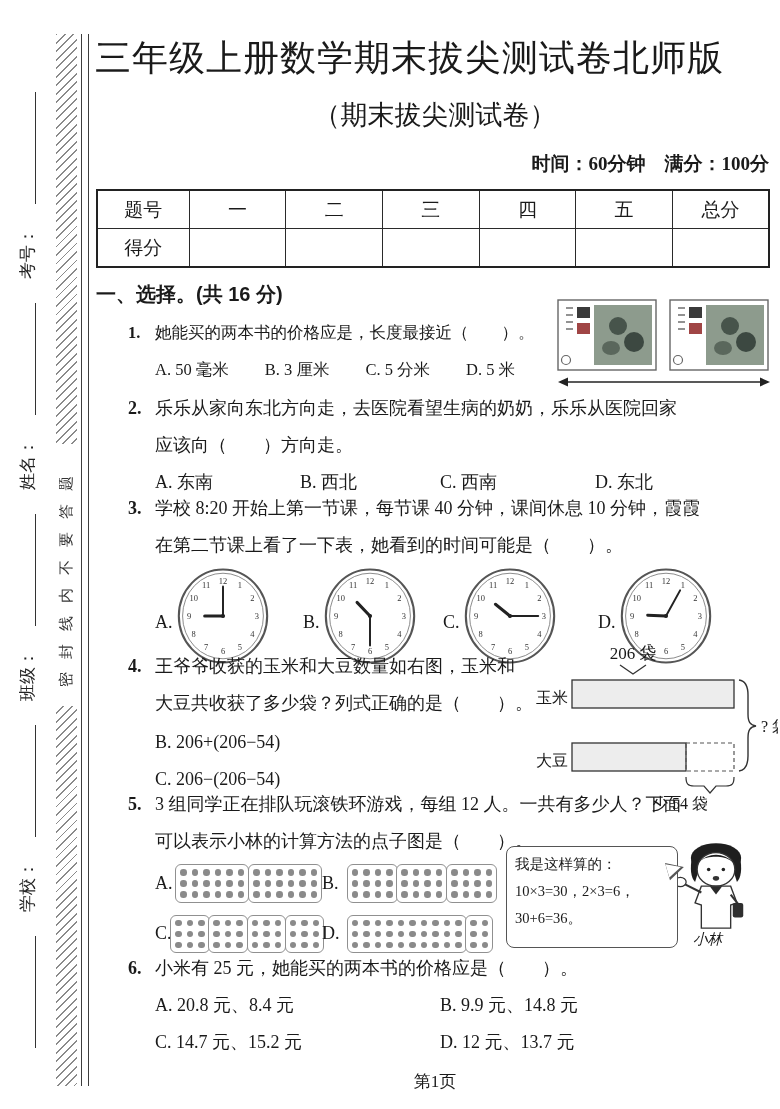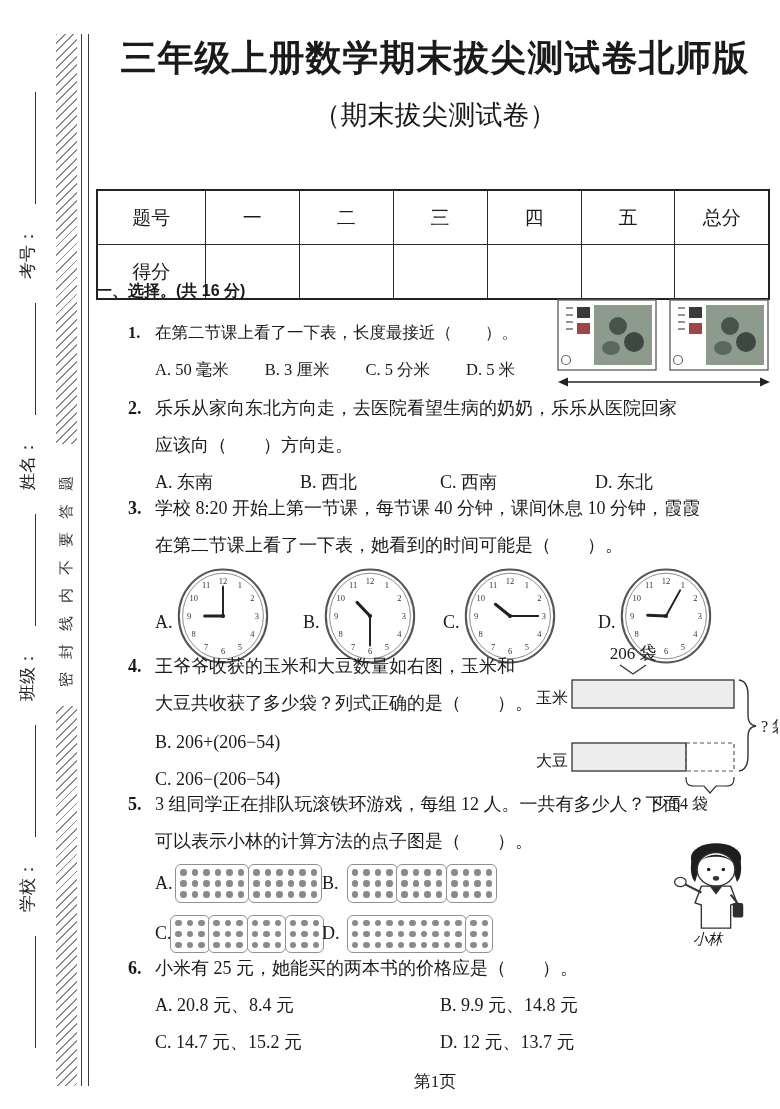--- a/index.html
+++ b/index.html
@@ -15,30 +15,30 @@
          transform:rotate(-90deg);transform-origin:left top;
          display:flex;align-items:center;justify-content:space-between;
          font-size:17px;white-space:nowrap;color:#222;}
   .blank{display:inline-block;width:112px;height:1.05em;border-bottom:1.4px solid #333;}
   .binding-text{position:absolute;left:53px;top:706px;width:262px;height:27px;
          transform:rotate(-90deg);transform-origin:left top;
          background:#fff;text-align:center;font-size:15px;letter-spacing:13px;
          line-height:27px;color:#333;white-space:nowrap;}
 
   
-  .title{left:95px;top:34px;width:680px;text-align:center;font-size:36px;font-weight:700;letter-spacing:1px;}
+  .title{left:95px;top:34px;width:680px;font-size:36px;font-weight:400;letter-spacing:1px;}
   .subtitle{left:95px;top:97px;width:680px;text-align:center;font-size:27px;}
   .info{left:95px;top:151px;width:674px;text-align:right;font-size:19px;font-weight:600;}
 
   
   table.score{position:absolute;left:96px;top:189px;width:674px;border-collapse:collapse;
         table-layout:fixed;border:2.4px solid #222;}
-  table.score td{border:1.4px solid #2a2a2a;height:37px;text-align:center;font-size:19px;padding:8px;}
-
-  .section-title{left:96px;top:281px;font-size:16px;font-weight:700;
+  table.score td{border:1.4px solid #2a2a2a;height:37px;text-align:center;font-size:19px;padding:0;}
+
+  .section-title{left:96px;top:281px;font-size:20px;font-weight:700;
         font-family:"Liberation Sans","DejaVu Sans",sans-serif;}
 
   
   .q{position:absolute;font-size:18px;line-height:37px;padding-left:27px;}
   .qnum{position:absolute;left:0;top:0;font-weight:700;line-height:37px;}
   .qline{white-space:nowrap;}
   .optrow{display:flex;white-space:nowrap;align-items:flex-start;}
   .optrow .o{display:inline-block;}
   .gap24{gap:36px;}
   .w145{width:145px;}.w140{width:140px;}.w155{width:155px;}
@@ -97,20 +97,21 @@
     <span class="blank"></span>
   </div>
 
   <div class="hatch"></div>
   <div class="binding-text">密封线内不要答题</div>
   <div class="vline" style="left:81px"></div>
   <div class="vline" style="left:87.5px"></div>
 
   <div class="abs title">三年级上册数学期末拔尖测试卷北师版</div>
   <div class="abs subtitle">（期末拔尖测试卷）</div>
+  <div class="abs info">时间：60分钟　满分：100分</div>
 
   <table class="score">
     <tbody>
         <tr>
       <td style="width:13.5%">题号</td>
       <td>一</td>
       <td>二</td>
       <td>三</td>
       <td>四</td>
       <td>五</td>
@@ -125,21 +126,21 @@
       <td></td>
       <td></td>
     </tr>
   </tbody>
     </table>
 
   <div class="abs section-title">一、选择。(共 16 分)</div>
 
   <div class="q q1">
     <span class="qnum">1.</span>
-    <div class="qline">在第二节课上看了一下表，长度最接近（　　）。</div>
+    <div class="qline">她能买的两本书的价格应是，长度最接近（　　）。</div>
     <div class="optrow gap24">
       <span class="o">A. 50 毫米</span>
       <span class="o">B. 3 厘米</span>
       <span class="o">C. 5 分米</span>
       <span class="o">D. 5 米</span>
     </div>
   </div>
 
   <svg class="abs" style="left:556px;top:298px" width="216" height="92" viewBox="0 0 216 92">
     <g>
@@ -566,20 +567,25 @@
               <div class="drow">
                 <div class="dot"></div>
                 <div class="dot"></div>
               </div>
             </div>
           </span>
       </span>
     </div>
   </div>
 
+  <div class="bubble">
+    <div>我是这样算的：</div>
+    <div>10×3=30，2×3=6，</div>
+    <div>30+6=36。</div>
+  </div>
   <svg class="abs" style="left:660px;top:838px" width="112" height="110" viewBox="0 0 100 105">
     <ellipse cx="50" cy="19" rx="24" ry="14" fill="#1e1e1e"></ellipse>
     <path d="M27,18 Q24,36 30,42 L35,26 Z" fill="#1e1e1e"></path>
     <path d="M73,18 Q76,36 70,42 L65,26 Z" fill="#1e1e1e"></path>
     <ellipse cx="50" cy="30" rx="18" ry="16" fill="#fff" stroke="#333" stroke-width="1.3"></ellipse>
     <path d="M32,24 Q50,8 68,24 Q58,17 50,18 Q40,17 32,24 Z" fill="#1e1e1e"></path>
     <circle cx="43" cy="30" r="1.7" fill="#222"></circle>
     <circle cx="57" cy="30" r="1.7" fill="#222"></circle>
     <ellipse cx="50" cy="38.5" rx="3" ry="2.2" fill="#333"></ellipse>
     <path d="M36,46 L64,46 L70,62 L64,64 L64,86 L36,86 L36,64 L30,62 Z" fill="#fff" stroke="#333" stroke-width="1.3"></path>

